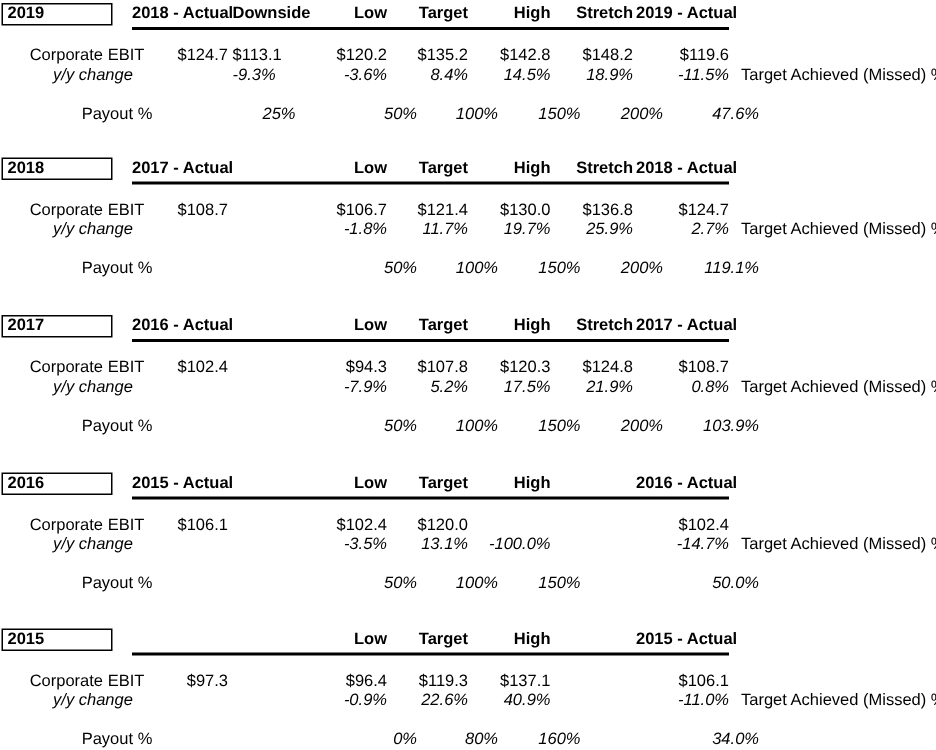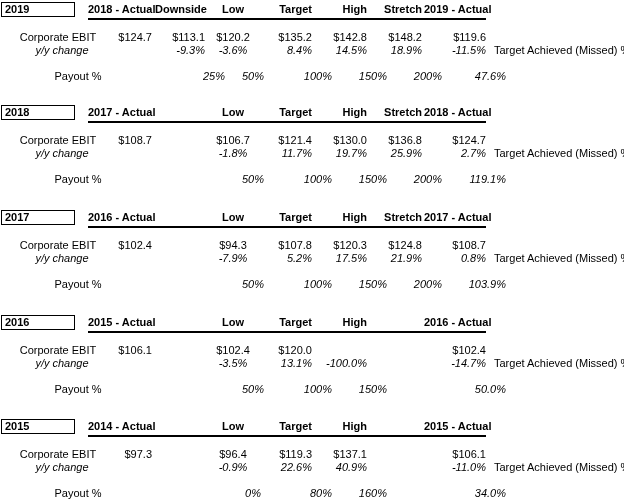--- a/index.html
+++ b/index.html
@@ -37,22 +37,22 @@
     width: 398px; height: 0;
     border-top: 2px solid #000;
   }
   .cell { position: absolute; top: 0; white-space: nowrap; }
   .bold { font-weight: 700; }
   .it   { font-style: italic; }
   .cA  { left: 3px;   width: 110px; text-align: center; }
   .ind { padding-left: 8px; }
   .cBh { left: 88px;  width: 120px; text-align: left; }
   .cB  { left: 92px;  width: 60px;  text-align: right; }
-  .cC  { left: 155px; width: 50px;  text-align: right; }
-  .cD  { left: 208px; width: 50px;  text-align: center; }
+  .cC  { left: 155px; width: 50px;  }
+  .cD  { left: 208px; width: 50px;  text-align: right; }
   .cE  { left: 260px; width: 52px;  text-align: right; }
   .cF  { left: 315px; width: 52px;  text-align: right; }
   .cG  { left: 370px; width: 52px;  text-align: right; }
   .cH  { left: 424px; width: 62px;  text-align: right; }
   .cI  { left: 494px; width: 128px; text-align: left; font-style: normal; }
 </style>
 </head>
 <body>
 
 <div class="page" id="sheet">
@@ -259,21 +259,20 @@
       <span class="cell cH it">50.0%</span>
     </div>
   </section>
 
   <section class="sec" style="top: 419px;">
     <div class="year-box">
       <span>2015</span>
     </div>
 
     <div class="row r-hdr">
-      <span class="cell cBh bold">2014 - Actual</span>
       <span class="cell cC bold"></span>
       <span class="cell cD bold">Low</span>
       <span class="cell cE bold">Target</span>
       <span class="cell cF bold">High</span>
       <span class="cell cG bold"></span>
       <span class="cell cH bold">2015 - Actual</span>
     </div>
     <div class="hdr-line"></div>
 
     <div class="row r-ebit">

